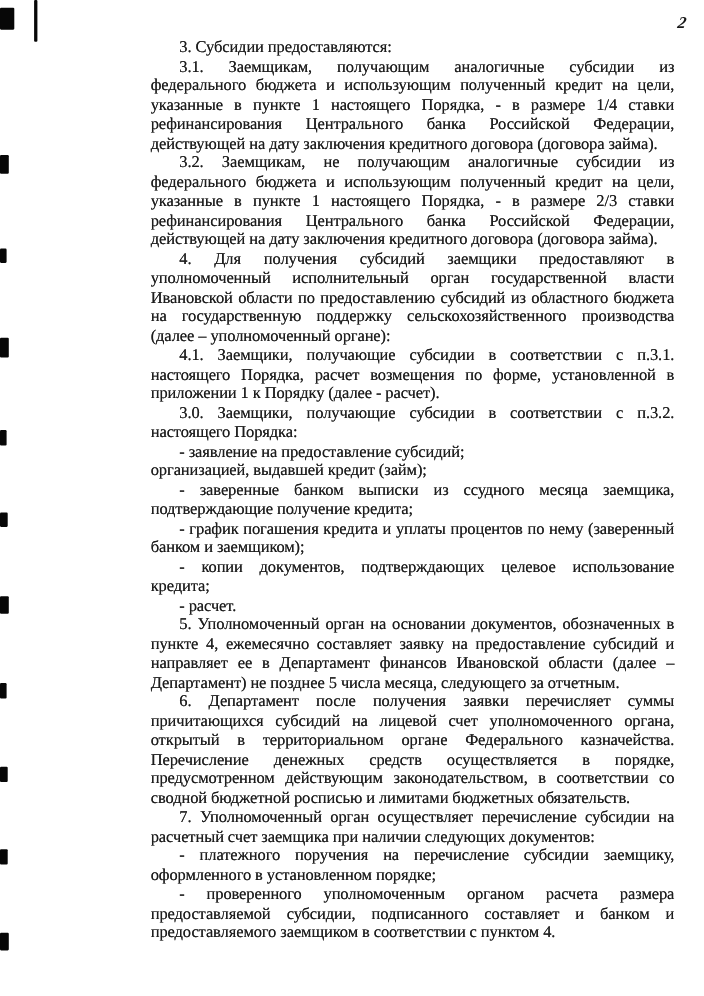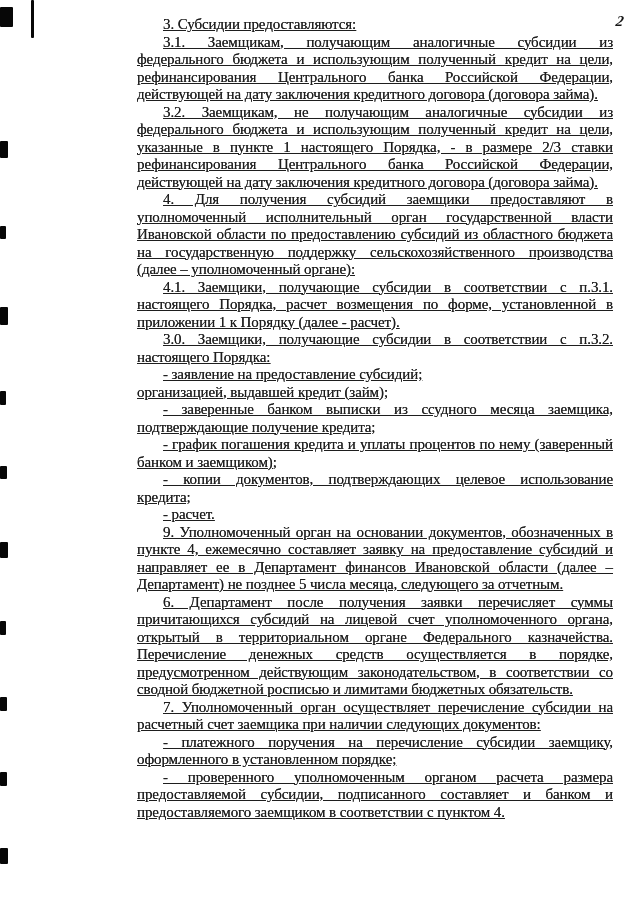--- a/index.html
+++ b/index.html
@@ -22,27 +22,26 @@
     top: 13px;
     font-size: 15px;
     font-style: italic;
     font-weight: bold;
     transform: skewX(-10deg);
     color: #161616;
   }
   .textblock {
     position: absolute;
     left: 137px;
-    top: 16px;
+    top: 35px;
     width: 476px;
     font-size: 15px;
     line-height: 17.5px;
     text-shadow: 0 0 0.55px rgba(25,25,25,0.85);
     letter-spacing: -0.1px;
-    text-decoration: underline;
   }
   .para { margin: 0; padding: 0; }
   .line {
     text-align: justify;
     text-align-last: justify;
   }
   .line.last { text-align-last: left; }
   .line.first { text-indent: 26px; }
   .mark {
     position: absolute;
@@ -55,20 +54,21 @@
 
 <div class="page">
   <div class="pagenum">2</div>
   <div class="textblock">
       <div class="para">
         <div class="line first last">3. Субсидии предоставляются:</div>
       </div>
       <div class="para">
         <div class="line first">3.1. Заемщикам, получающим аналогичные субсидии из</div>
         <div class="line">федерального бюджета и использующим полученный кредит на цели,</div>
+        <div class="line">указанные в пункте 1 настоящего Порядка, - в размере 1/4 ставки</div>
         <div class="line">рефинансирования Центрального банка Российской Федерации,</div>
         <div class="line last">действующей на дату заключения кредитного договора (договора займа).</div>
       </div>
       <div class="para">
         <div class="line first">3.2. Заемщикам, не получающим аналогичные субсидии из</div>
         <div class="line">федерального бюджета и использующим полученный кредит на цели,</div>
         <div class="line">указанные в пункте 1 настоящего Порядка, - в размере 2/3 ставки</div>
         <div class="line">рефинансирования Центрального банка Российской Федерации,</div>
         <div class="line last">действующей на дату заключения кредитного договора (договора займа).</div>
       </div>
@@ -103,21 +103,21 @@
         <div class="line last">банком и заемщиком);</div>
       </div>
       <div class="para">
         <div class="line first">- копии документов, подтверждающих целевое использование</div>
         <div class="line last">кредита;</div>
       </div>
       <div class="para">
         <div class="line first last">- расчет.</div>
       </div>
       <div class="para">
-        <div class="line first">9. Уполномоченный орган на основании документов, обозначенных в</div>
+        <div class="line first">5. Уполномоченный орган на основании документов, обозначенных в</div>
         <div class="line">пункте 4, ежемесячно составляет заявку на предоставление субсидий и</div>
         <div class="line">направляет ее в Департамент финансов Ивановской области (далее –</div>
         <div class="line last">Департамент) не позднее 5 числа месяца, следующего за отчетным.</div>
       </div>
       <div class="para">
         <div class="line first">6. Департамент после получения заявки перечисляет суммы</div>
         <div class="line">причитающихся субсидий на лицевой счет уполномоченного органа,</div>
         <div class="line">открытый в территориальном органе Федерального казначейства.</div>
         <div class="line">Перечисление денежных средств осуществляется в порядке,</div>
         <div class="line">предусмотренном действующим законодательством, в соответствии со</div>

